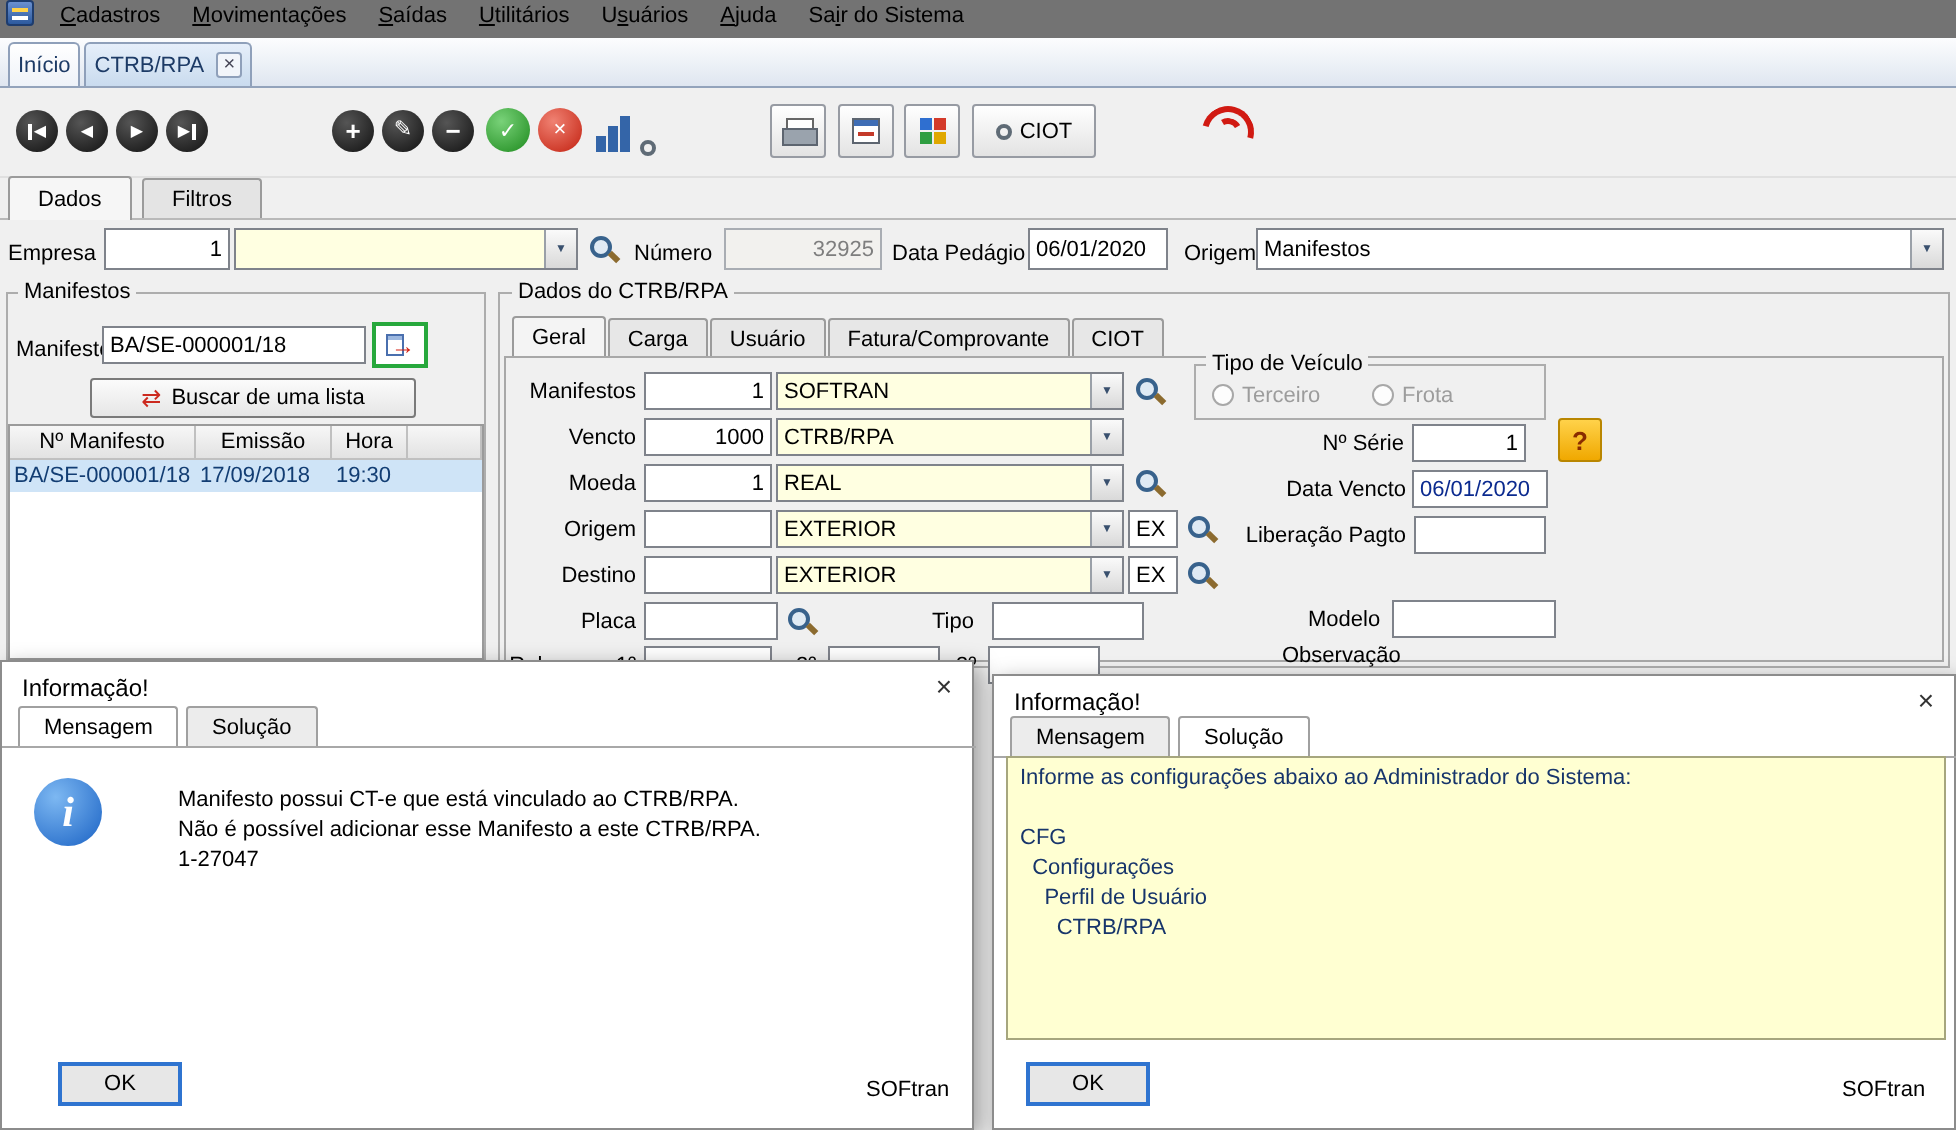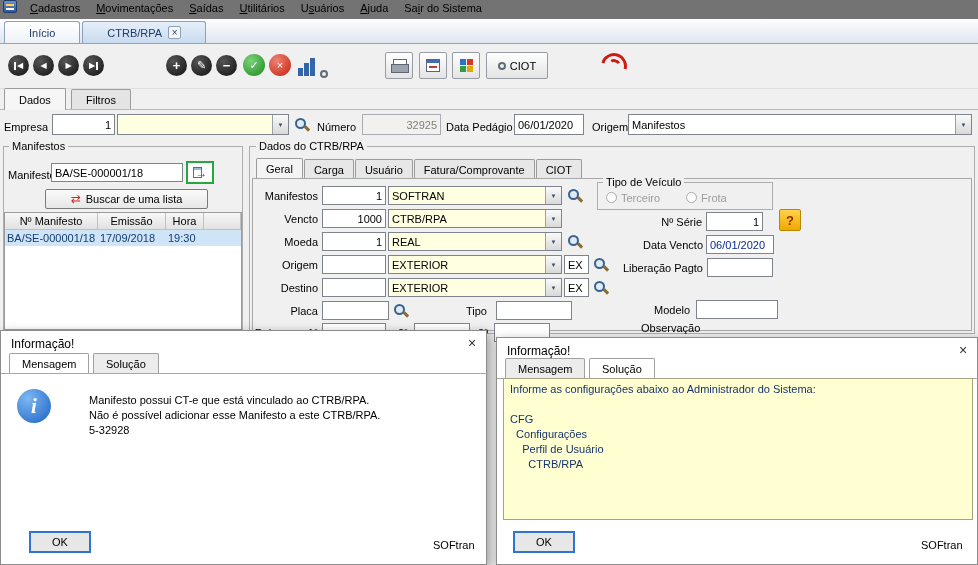--- a/index.html
+++ b/index.html
@@ -12,21 +12,21 @@
   .appicon{width:14px;height:13px;margin:0 5px 0 3px;background:linear-gradient(#6b91cf,#2c5a9e);
     border:1px solid #1d3c6e;border-radius:2px;position:relative}
   .appicon::after{content:"";position:absolute;left:2px;top:3px;width:8px;height:2px;background:#ffd24a;box-shadow:0 4px 0 #fff}
   .mitem{padding:2px 8px;white-space:nowrap;cursor:default}
   .mitem u{text-decoration:underline}
 
   
   .tabstrip{position:absolute;left:0;top:19px;width:978px;height:25px;
     background:linear-gradient(#fcfdfe,#dfe6f0);border-bottom:1px solid #93a3bb;
     display:flex;align-items:flex-end;padding-left:4px;gap:2px}
-  .wtab{height:22px;display:flex;align-items:center;gap:6px;padding:0 24px;
+  .wtab{height:22px;display:flex;align-items:center;gap:6px;padding:0 4px;
     border:1px solid #8fa0ba;border-bottom:none;border-radius:3px 3px 0 0;
     background:linear-gradient(#ffffff,#eef2f8);color:#1d3b66}
   .wtab.active{background:linear-gradient(#e6effa,#c9dbee)}
   .tclose{width:13px;height:13px;border:1px solid #8fa0ba;background:#f2f5fa;border-radius:2px;
     display:flex;align-items:center;justify-content:center;font-size:10px;line-height:1;color:#445}
 
   
   .toolbar{position:absolute;left:0;top:44px;width:978px;height:45px;background:#f0f0f0;border-bottom:1px solid #e0e0e0}
   .cbtn{position:absolute;width:21px;height:21px;border-radius:50%;
     background:radial-gradient(circle at 35% 30%,#555,#111);color:#fff;
@@ -382,21 +382,21 @@
         <span>Mensagem</span>
       </div>
     <div class="dtab" style="left:92px;top:22px">
         <span>Solução</span>
       </div>
     <div class="hline" style="left:0;top:42px;width:487px"></div>
     <div class="info-icon" style="left:16px;top:58px">i</div>
     <div style="position:absolute;left:88px;top:62px;right:10px">
       <div class="msgline">Manifesto possui CT-e que está vinculado ao CTRB/RPA.</div>
       <div class="msgline">Não é possível adicionar esse Manifesto a este CTRB/RPA.</div>
-      <div class="msgline">5-32928</div>
+      <div class="msgline">1-27047</div>
     </div>
     <div class="okbtn" style="left:28px;top:200px">
         <span>OK</span>
       </div>
     <span class="brand" style="left:432px;top:208px">SOFtran</span>
   </div>
 
   <div class="dlg" style="left:496px;top:337px;width:482px;height:228px">
     <span class="dlg-title" style="left:10px;top:6px">Informação!</span>
     <span class="dlg-close" style="left:457px;top:3px">×</span>

